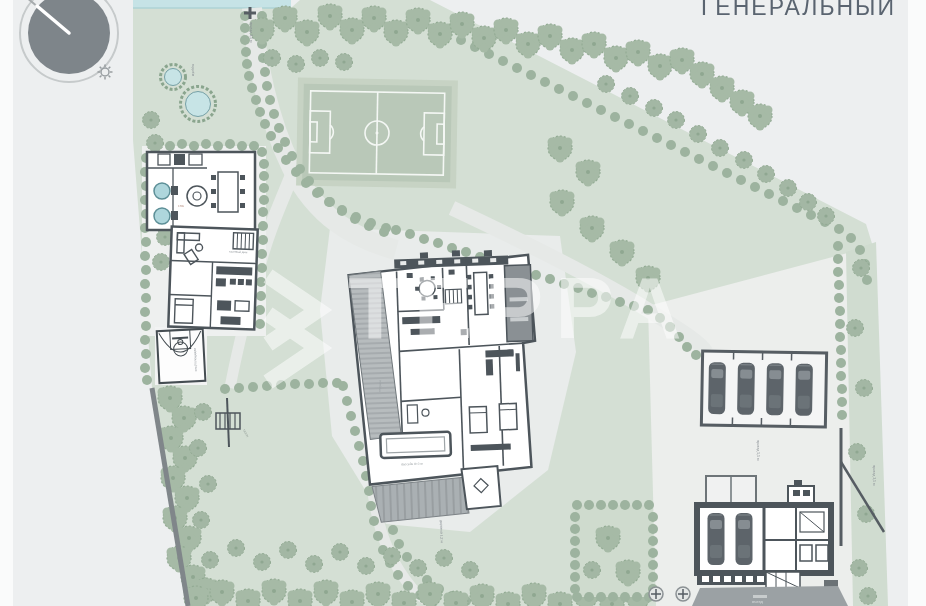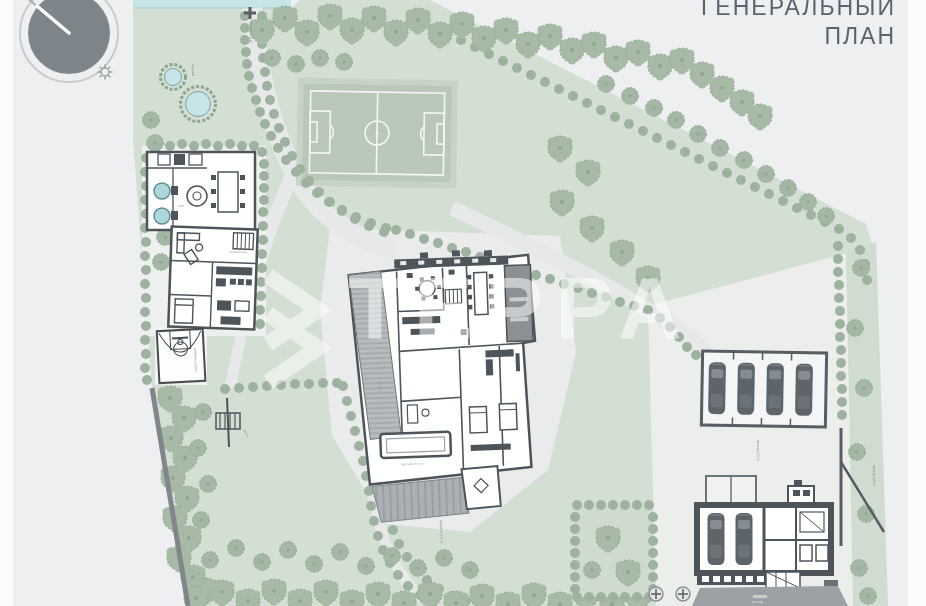--- a/index.html
+++ b/index.html
@@ -694,15 +694,14 @@
     <line x1="99.7" y1="66.7" x2="101.5" y2="68.5"></line>
           <line x1="108.5" y1="75.5" x2="110.3" y2="77.3"></line>
     <line x1="99.7" y1="77.3" x2="101.5" y2="75.5"></line>
           <line x1="108.5" y1="68.5" x2="110.3" y2="66.7"></line>
   </g>
 </g>
 </svg>
 
 <div class="plan-title">
   <span>ГЕНЕРАЛЬНЫЙ</span>
-  <span>ПЛАН</span>
 </div>
 </div>
 
 </body></html>

